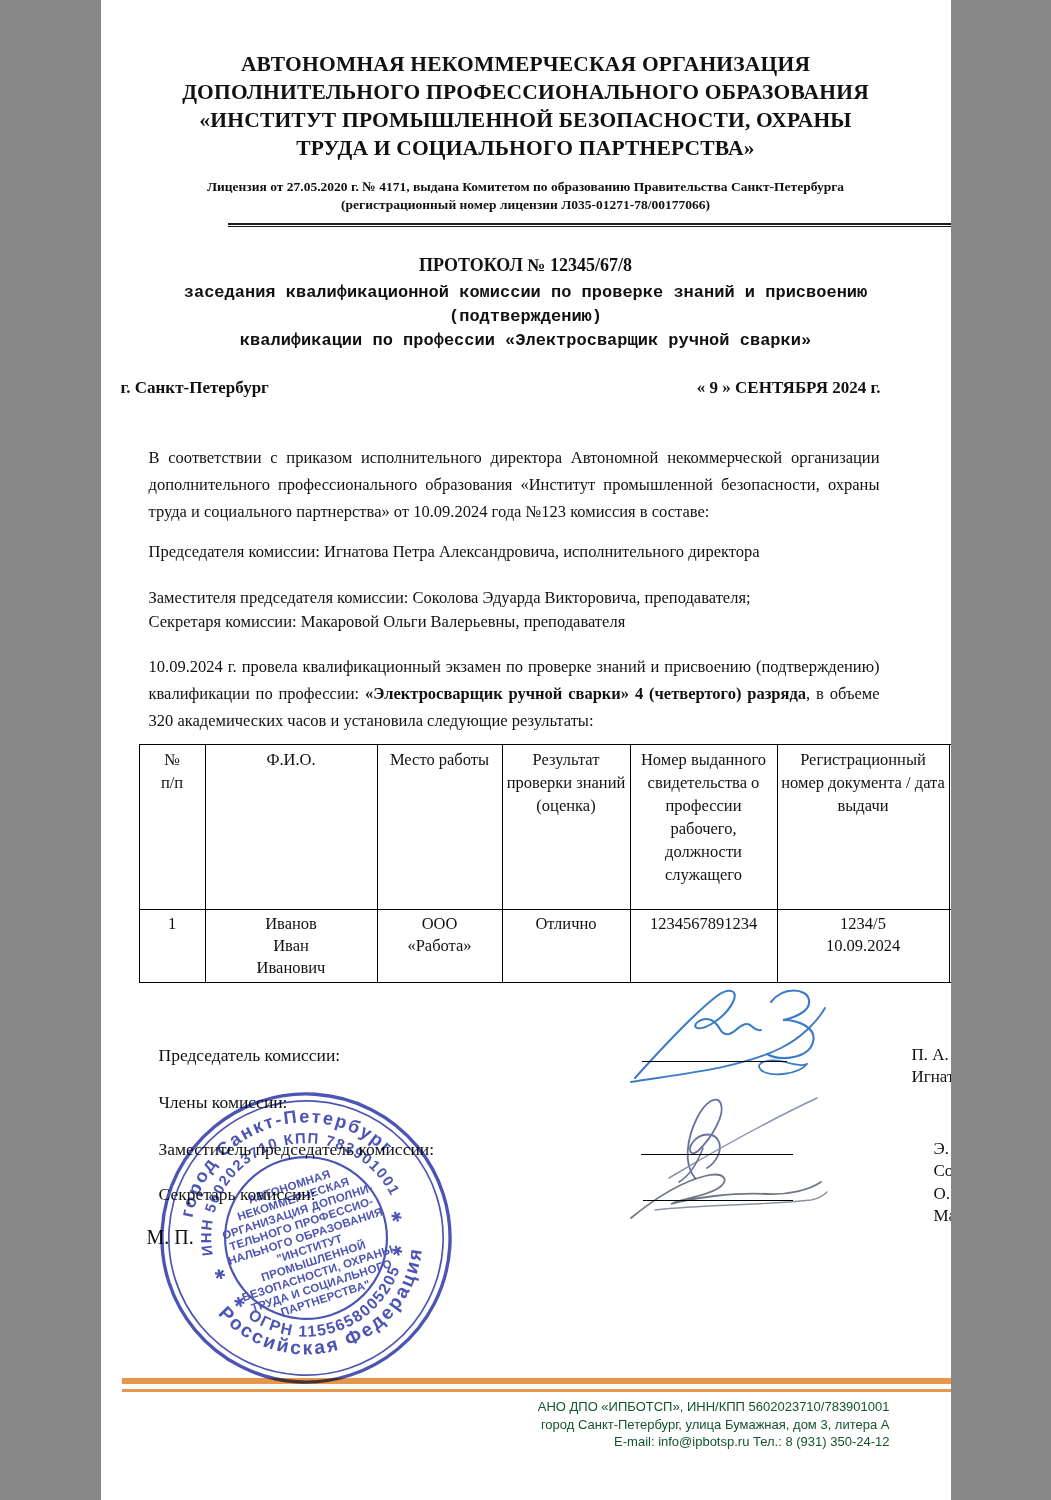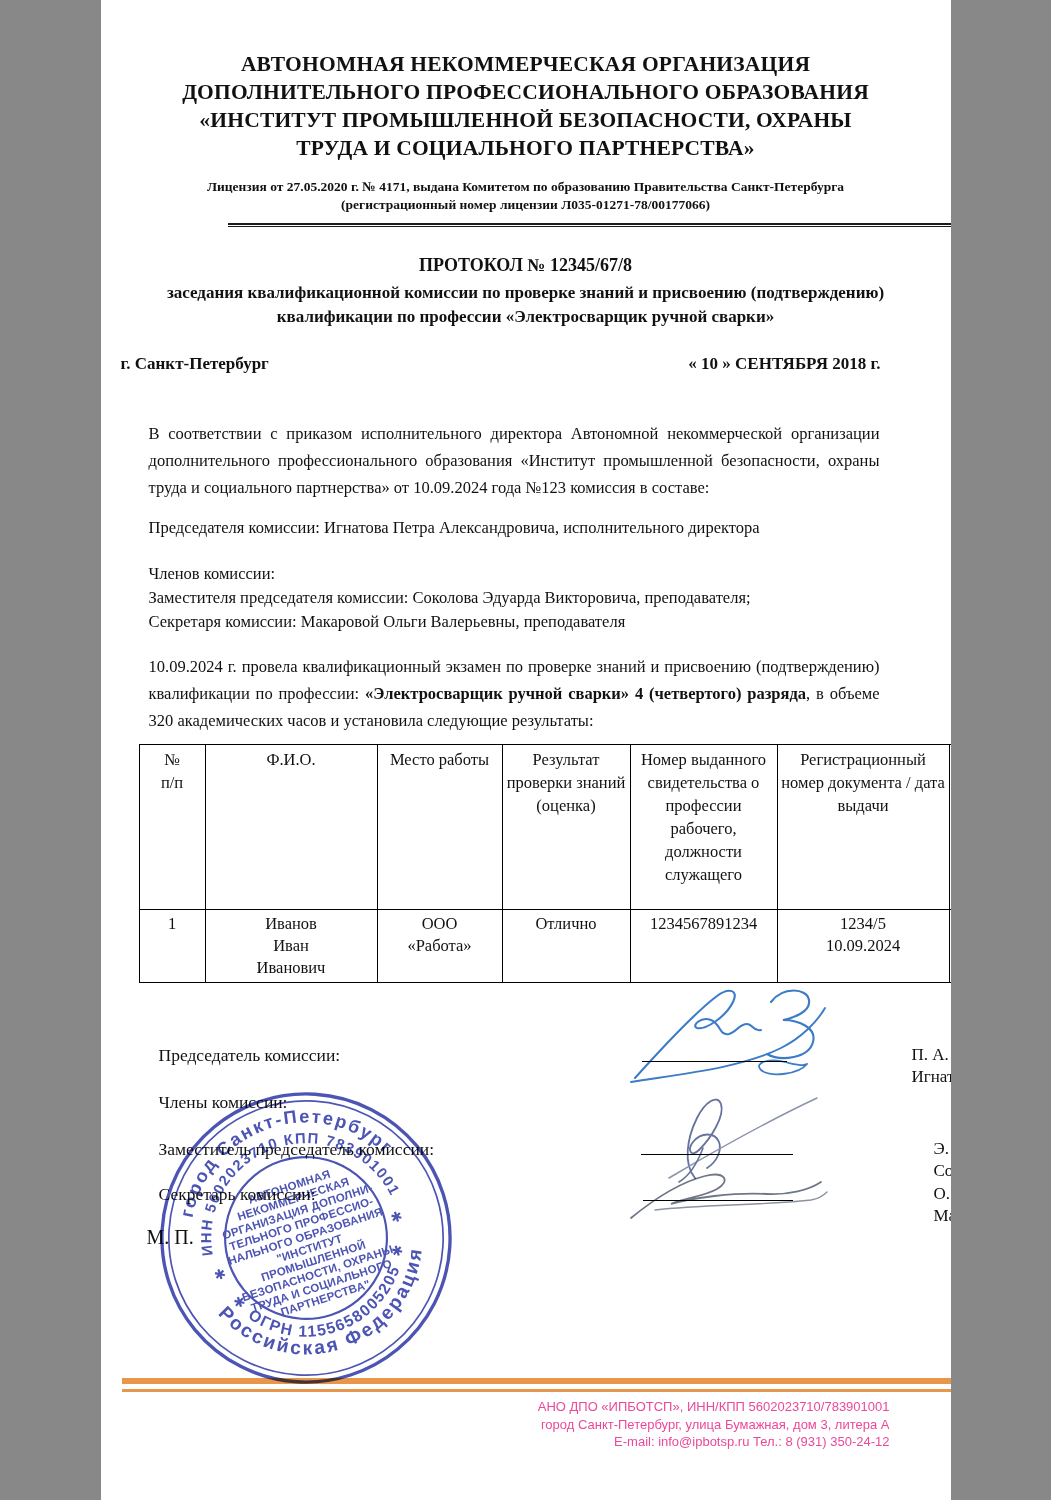--- a/index.html
+++ b/index.html
@@ -20,21 +20,21 @@
     margin:16px 60px 0; text-align:center; font-weight:bold;
     font-size:13.5px; line-height:18px;
   }
   .header-rule {
     width:770px; margin:9px 0 0 127px; height:4px;
     border-top:2.6px solid #1c1c1c; border-bottom:1px solid #1c1c1c;
   }
 
   
   .protocol-title { margin:26px 0 0; text-align:center; font-weight:bold; font-size:18px; line-height:24px; }
-  .protocol-subtitle { margin:4px 20px 0; text-align:center; font-weight:bold; font-size:17px; line-height:24px; }
+  .protocol-subtitle { margin:4px 20px 0; text-align:center; font-weight:bold; font-size:17px; line-height:24px;font-family:Liberation Mono, monospace; }
   .city-row {
     margin:24px 0 0; padding:0 70px 0 20px; display:flex;
     justify-content:space-between; font-weight:bold; font-size:17px; line-height:22px;
   }
 
   
   .para { margin:0 71px 0 48px; font-size:16.5px; line-height:27px; text-align:justify; }
   .p-intro { margin-top:45px; }
   .line-block { margin:0 71px 0 48px; font-size:16.5px; line-height:24px; }
   .lb-chairman { margin-top:15px; }
@@ -78,21 +78,21 @@
   }
   .ring-text  { font-family:"Liberation Sans","DejaVu Sans",sans-serif; font-weight:bold; fill:currentColor; }
 
   
   .stripe { left:21px; width:1030px; background:#E8964B; }
   .stripe-1 { top:1378px; height:6px; }
   .stripe-2 { top:1389px; height:3px; }
   .footer-text {
     right:61px; top:1398px; text-align:right;
     font-family:"Liberation Sans","DejaVu Sans",sans-serif;
-    font-size:13px; line-height:17.5px; color:#ec4899;
+    font-size:13px; line-height:17.5px; color:#14532d;
   }
 </style>
 </head>
 <body>
 
 <div class="page">
 
   <div class="org-name preline">АВТОНОМНАЯ НЕКОММЕРЧЕСКАЯ ОРГАНИЗАЦИЯ
 ДОПОЛНИТЕЛЬНОГО ПРОФЕССИОНАЛЬНОГО ОБРАЗОВАНИЯ
 «ИНСТИТУТ ПРОМЫШЛЕННОЙ БЕЗОПАСНОСТИ, ОХРАНЫ
@@ -100,29 +100,28 @@
   <div class="license preline">Лицензия от 27.05.2020 г. № 4171, выдана Комитетом по образованию Правительства Санкт-Петербурга
 (регистрационный номер лицензии Л035-01271-78/00177066)</div>
   <div class="header-rule"></div>
 
   <div class="protocol-title">ПРОТОКОЛ № 12345/67/8</div>
   <div class="protocol-subtitle preline">заседания квалификационной комиссии по проверке знаний и присвоению (подтверждению)
 квалификации по профессии «Электросварщик ручной сварки»</div>
 
   <div class="city-row">
     <span>г. Санкт-Петербург</span>
-    <span>« 10 » СЕНТЯБРЯ 2018 г.</span>
+    <span>« 9 » СЕНТЯБРЯ 2024 г.</span>
   </div>
 
   <p class="para p-intro">В соответствии с приказом исполнительного директора Автономной некоммерческой организации дополнительного профессионального образования «Институт промышленной безопасности, охраны труда и социального партнерства» от 10.09.2024 года №123 комиссия в составе:</p>
 
   <div class="line-block lb-chairman">Председателя комиссии: Игнатова Петра Александровича, исполнительного директора</div>
 
   <div class="line-block lb-members">
-    <div>Членов комиссии:</div>
     <div>Заместителя председателя комиссии: Соколова Эдуарда Викторовича, преподавателя;</div>
     <div>Секретаря комиссии: Макаровой Ольги Валерьевны, преподавателя</div>
   </div>
 
   <p class="para p-exam"><span>10.09.2024 г. провела квалификационный экзамен по проверке знаний и присвоению (подтверждению) квалификации по профессии: </span><span class="bold">«Электросварщик ручной сварки» 4 (четвертого) разряда</span><span>, в объеме 320 академических часов и установила следующие результаты:</span></p>
 
   <table class="results">
     <colgroup>
       <col style="width:66px">
         <col style="width:172px">

